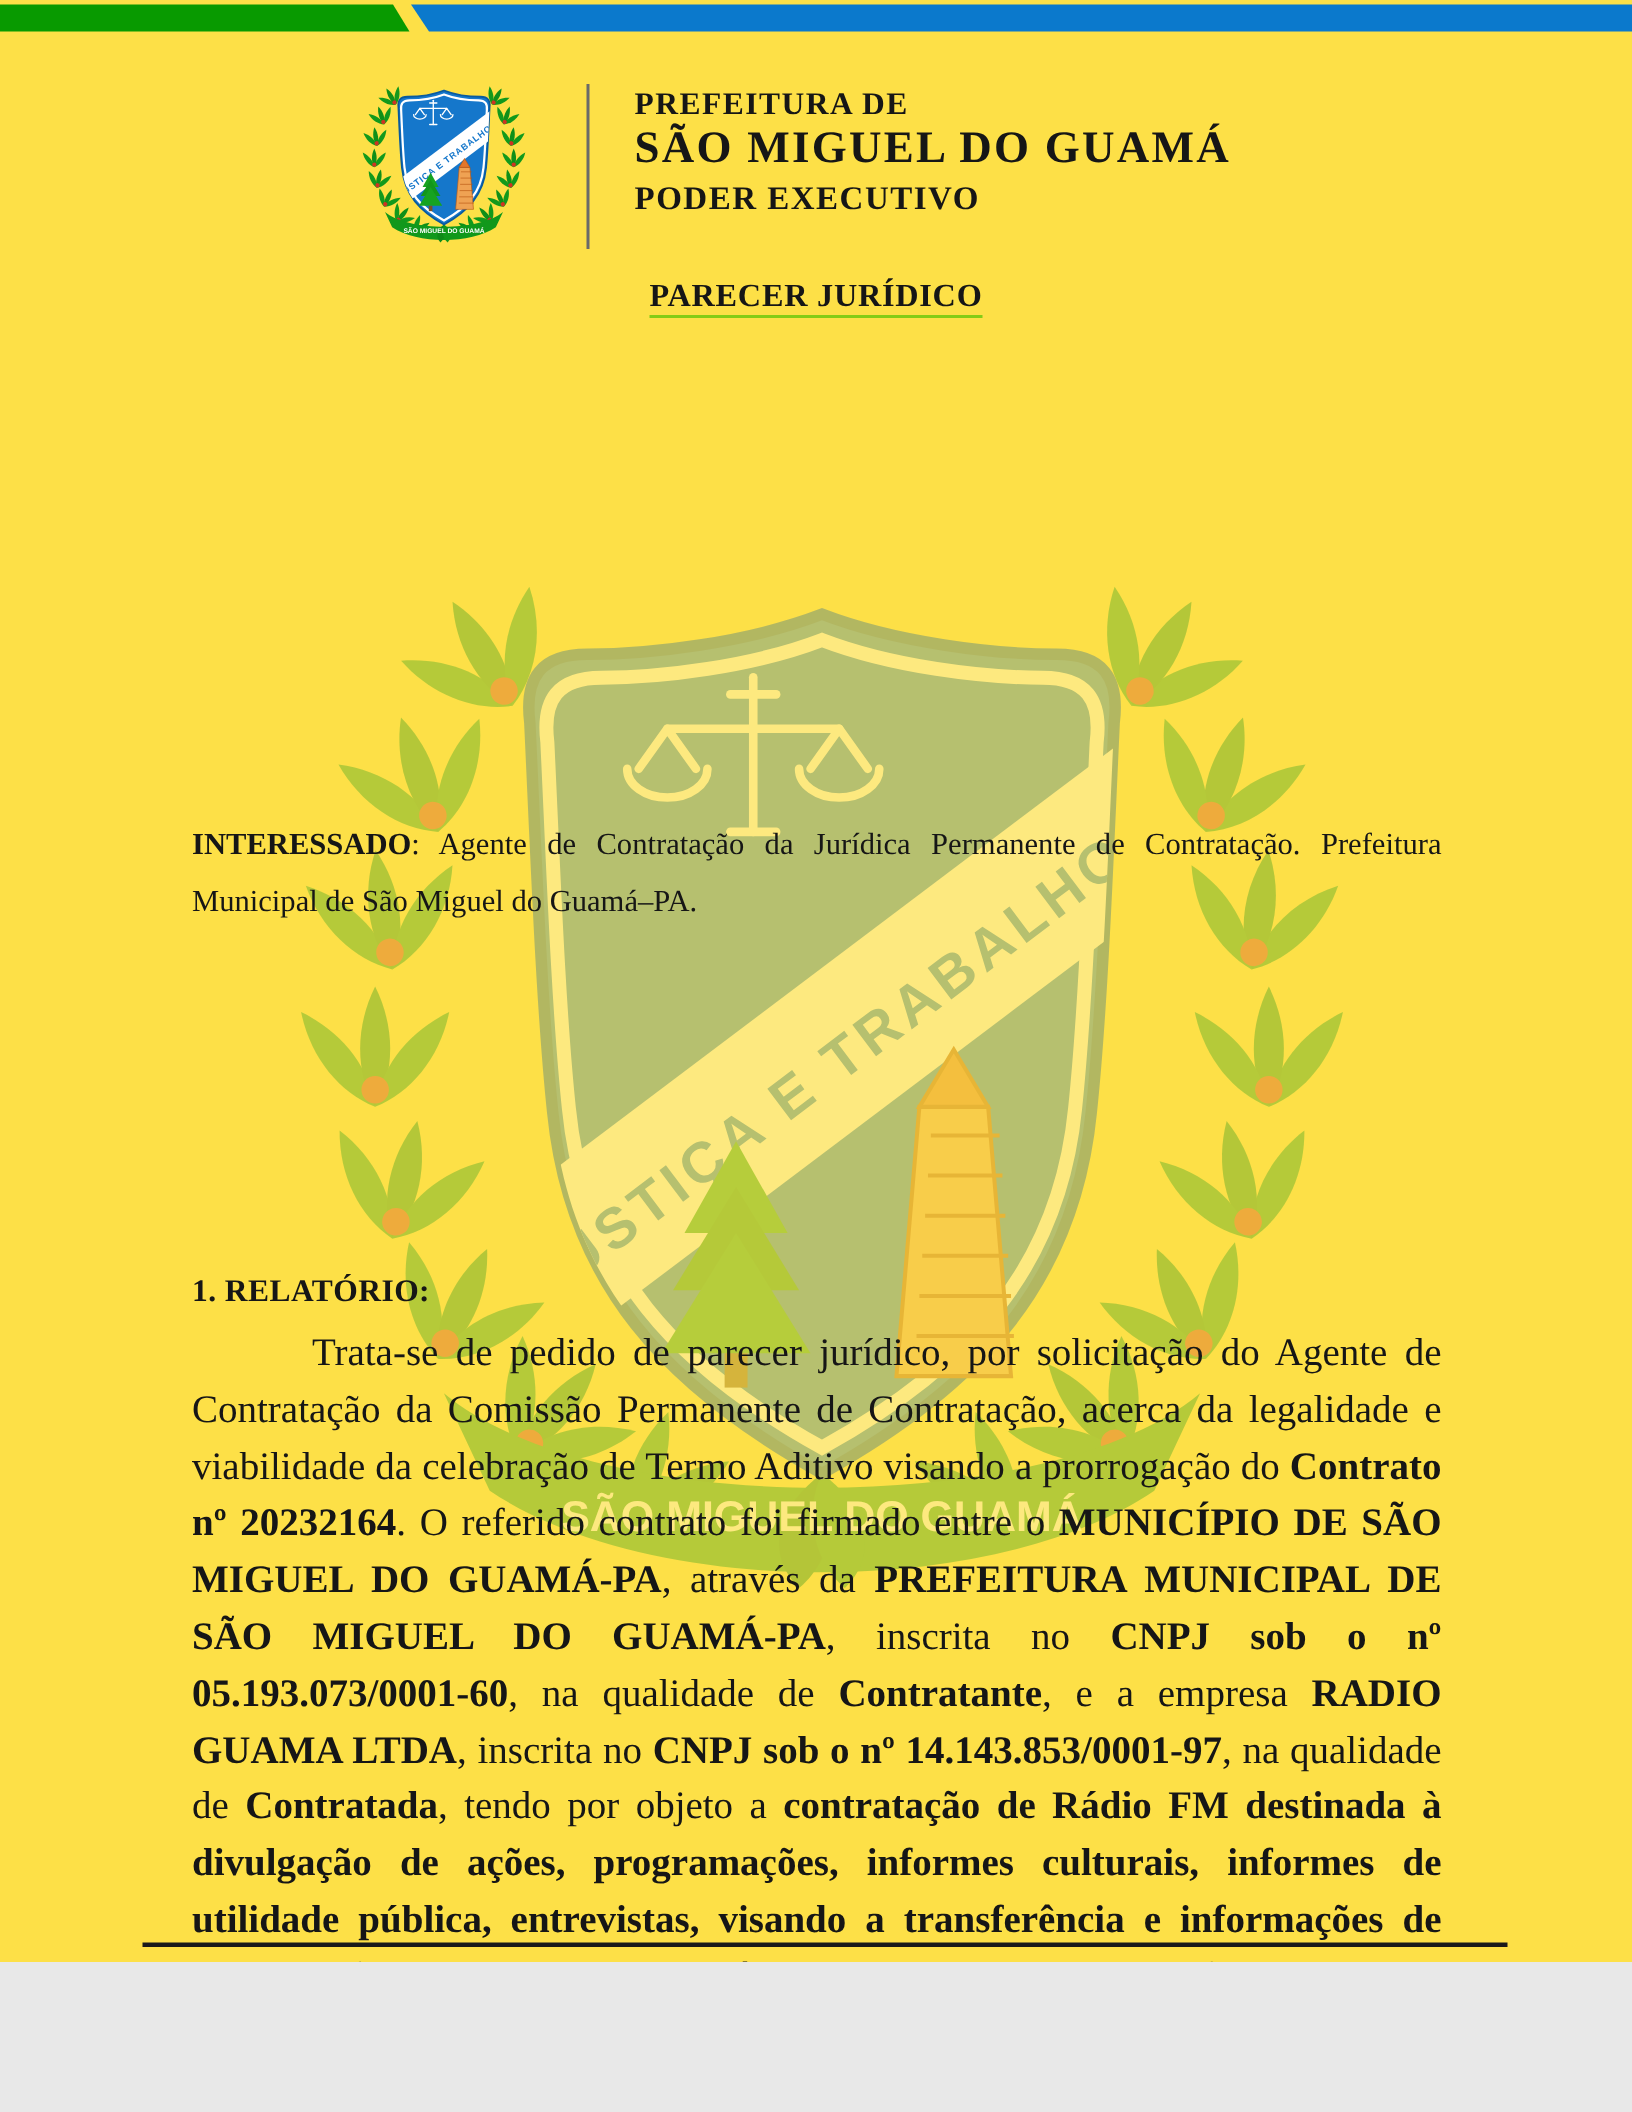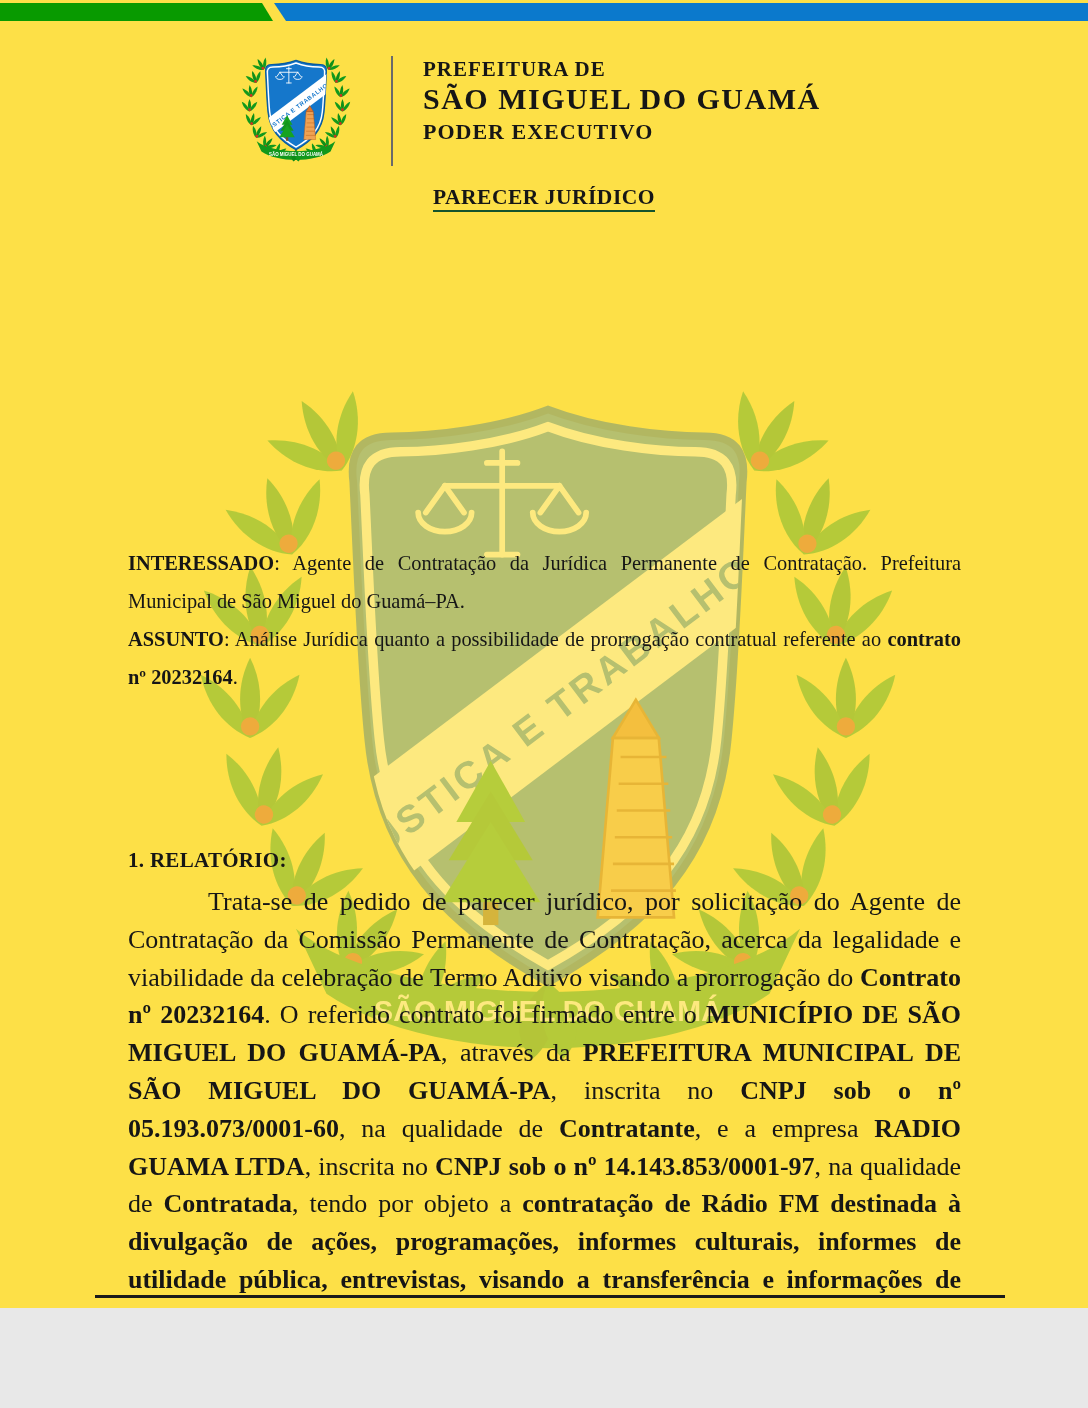--- a/index.html
+++ b/index.html
@@ -22,21 +22,21 @@
   .logo{position:absolute;left:236px;top:52px;width:120px;height:112px;z-index:1;}
   .logo svg{width:100%;height:100%;}
   .vline{position:absolute;left:391px;top:56px;width:2px;height:110px;background:#6a6a6a;z-index:1;}
   .org{position:absolute;left:423px;top:57px;z-index:1;line-height:1.16;}
   .org1{font-size:21px;font-weight:bold;letter-spacing:1px;}
   .org2{font-size:30px;font-weight:bold;letter-spacing:1.5px;margin-top:1px;}
   .org3{font-size:22px;font-weight:bold;letter-spacing:1px;margin-top:2px;}
   .doc-title{position:absolute;left:0;top:185px;width:1088px;text-align:center;z-index:1;}
   .doc-title span{
     font-size:21.5px;font-weight:bold;letter-spacing:0.5px;
-    border-bottom:2px solid #14532d;padding-bottom:1px;
+    border-bottom:2px solid #84cc16;padding-bottom:1px;
   }
   .ementa{
     position:absolute;left:432px;top:334px;width:531px;z-index:1;
     font-size:17px;font-weight:bold;line-height:21.4px;
     text-align:justify;
   }
   .intro{
     position:absolute;left:128px;top:544px;width:833px;z-index:1;
     font-size:20.4px;line-height:38px;text-align:justify;
   }
@@ -154,21 +154,20 @@
     <div class="org3">PODER EXECUTIVO</div>
   </div>
 
   <div class="doc-title">
     <span>PARECER JURÍDICO</span>
   </div>
 
 
   <div class="intro">
     <p><span class="b">INTERESSADO</span><span>: Agente de Contratação da Jurídica Permanente de Contratação. Prefeitura Municipal de São Miguel do Guamá–PA.</span></p>
-    <p><span class="b">ASSUNTO</span><span>: Análise Jurídica quanto a possibilidade de prorrogação contratual referente ao </span><span class="b">contrato nº 20232164</span><span>.</span></p>
   </div>
 
   <div class="section-heading">1. RELATÓRIO:</div>
   <p class="body-para"><span>Trata-se de pedido de parecer jurídico, por solicitação do Agente de Contratação da Comissão Permanente de Contratação, acerca da legalidade e viabilidade da celebração de Termo Aditivo visando a prorrogação do </span><span class="b">Contrato nº 20232164</span><span>. O referido contrato foi firmado entre o </span><span class="b">MUNICÍPIO DE SÃO MIGUEL DO GUAMÁ-PA</span><span>, através da </span><span class="b">PREFEITURA MUNICIPAL DE SÃO MIGUEL DO GUAMÁ-PA</span><span>, inscrita no </span><span class="b">CNPJ sob o nº 05.193.073/0001-60</span><span>, na qualidade de </span><span class="b">Contratante</span><span>, e a empresa </span><span class="b">RADIO GUAMA LTDA</span><span>, inscrita no </span><span class="b">CNPJ sob o nº 14.143.853/0001-97</span><span>, na qualidade de </span><span class="b">Contratada</span><span>, tendo por objeto a </span><span class="b">contratação de Rádio FM destinada à divulgação de ações, programações, informes culturais, informes de utilidade pública, entrevistas, visando a transferência e informações de atos e ações desenvolvidas no âmbito do Município de São Miguel do Guamá-PA</span><span>.</span></p>
 
   <div class="footer-rule"></div>
 
 </div>
 
 </body></html>

